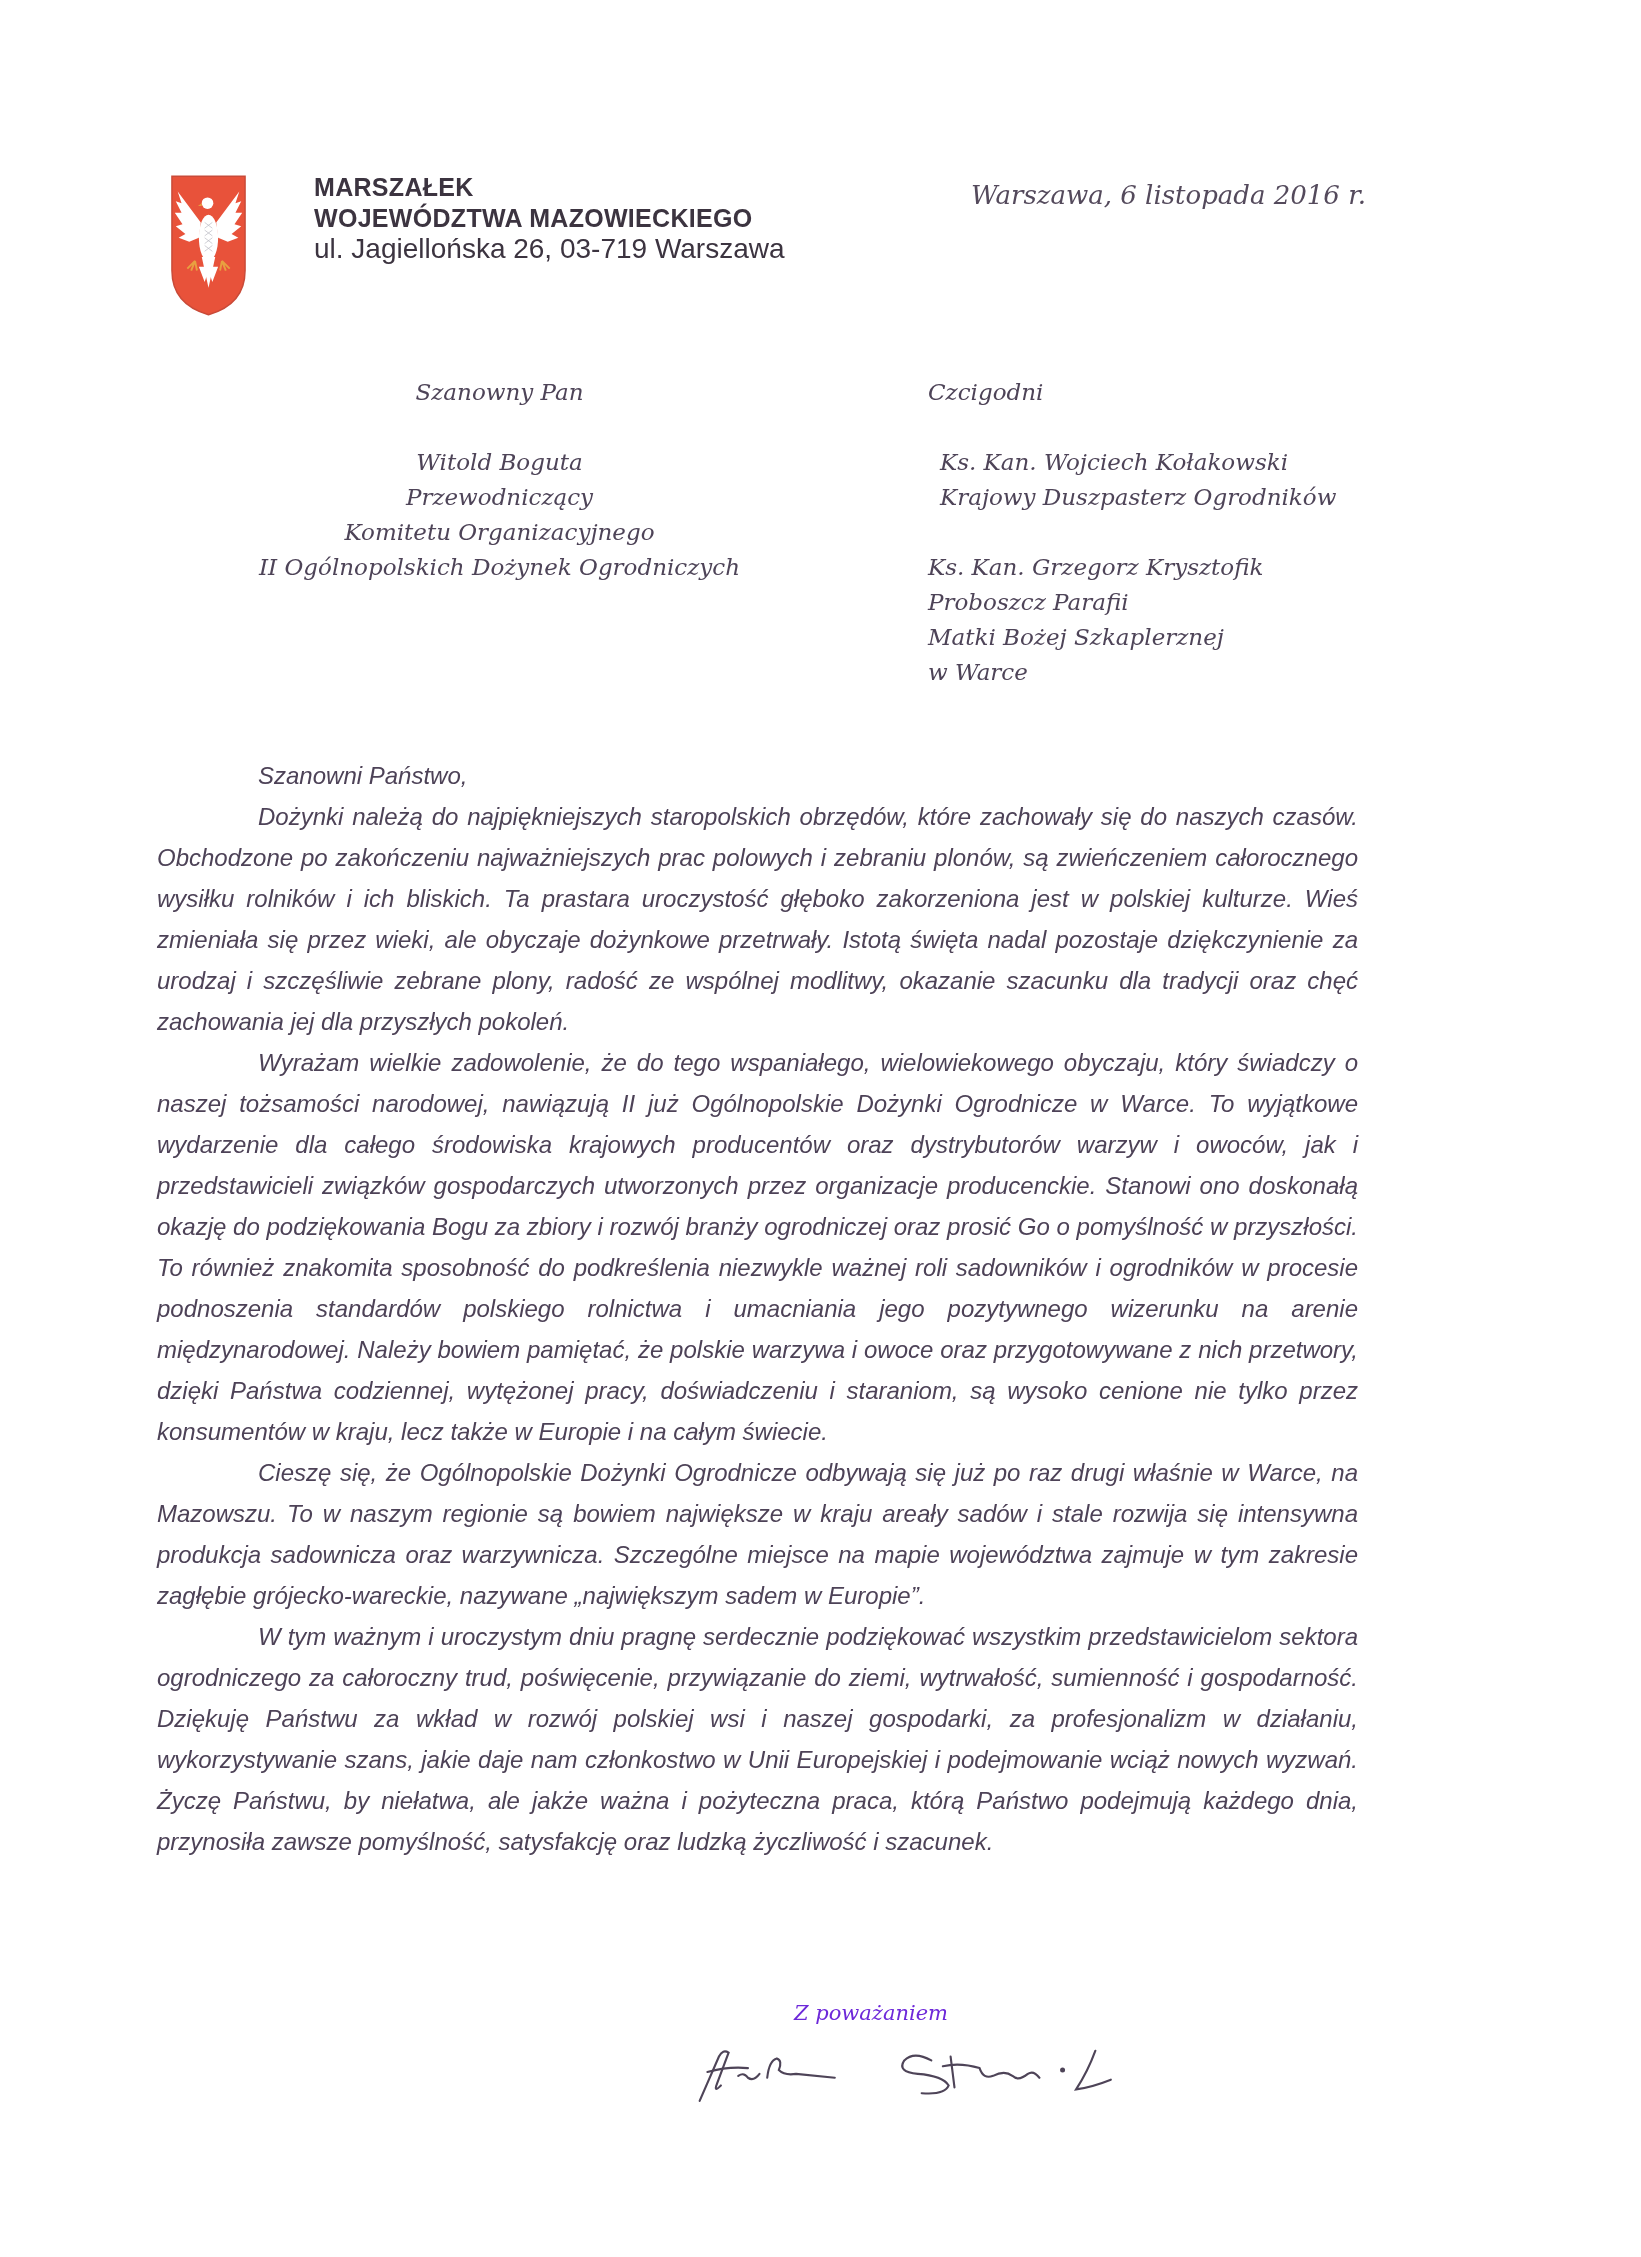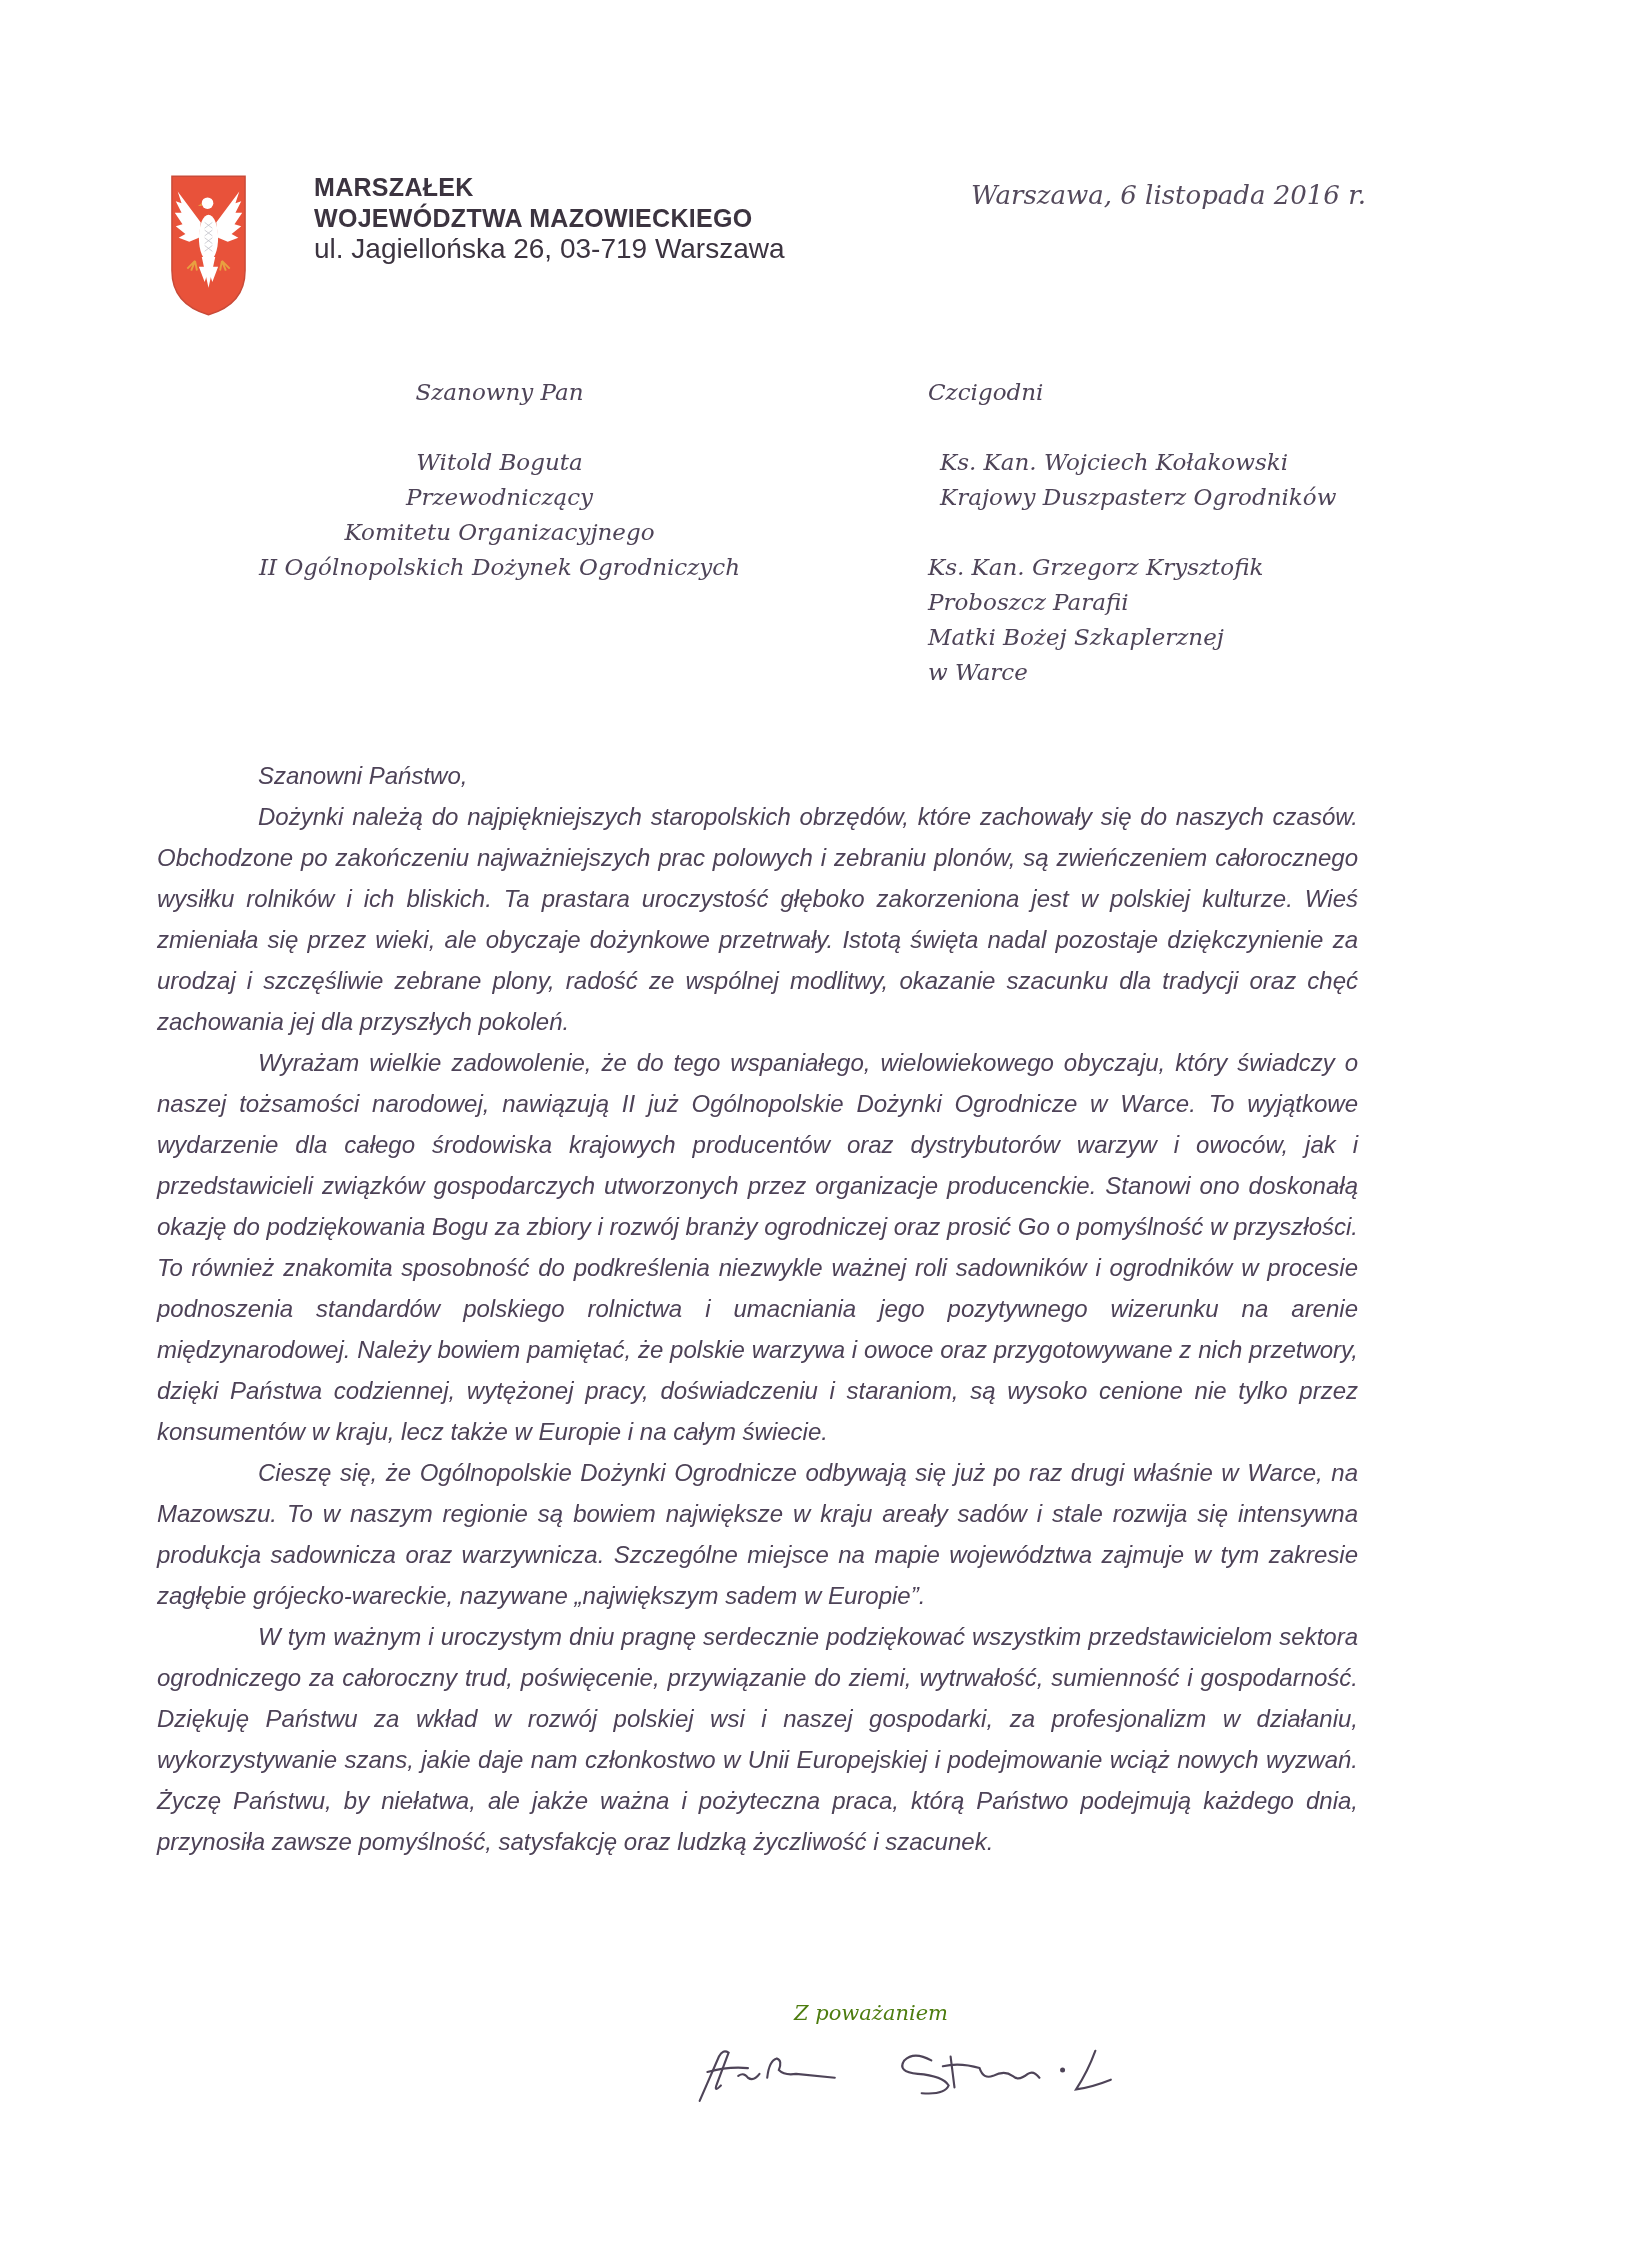--- a/index.html
+++ b/index.html
@@ -84,21 +84,21 @@
     .letter-body .indent { text-indent: 101px; }
 
     
     .closing {
       position: absolute;
       left: 794px;
       top: 2001px;
       font-family: "DejaVu Serif", serif;
       font-style: italic;
       font-size: 21px;
-      color: #4d7c0f;
+      color: #6d28d9;
     }
     .signature {
       position: absolute;
       left: 690px;
       top: 2037px;
       width: 444px;
       height: 68px;
     }
     .signature svg { width: 100%; height: 100%; }
   </style>

